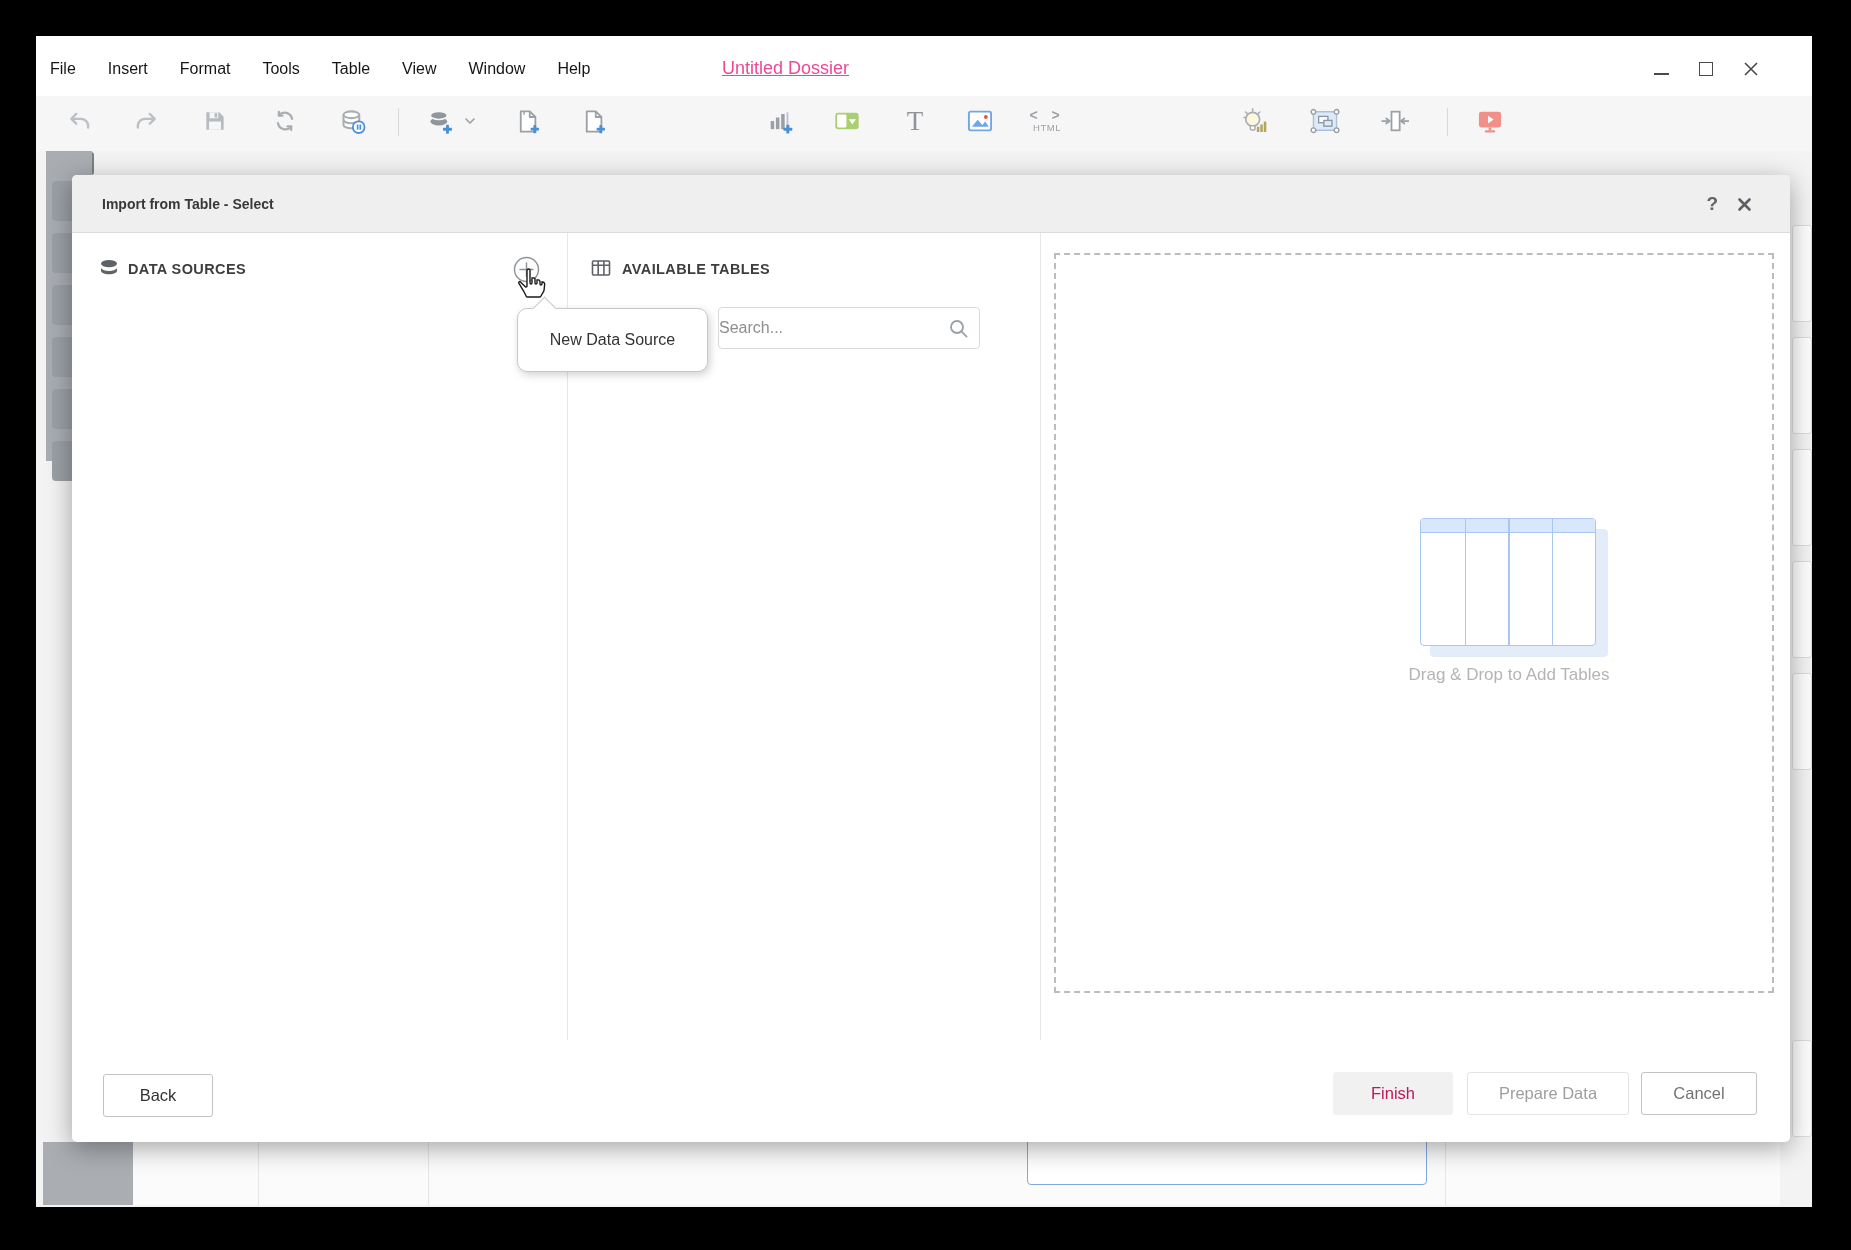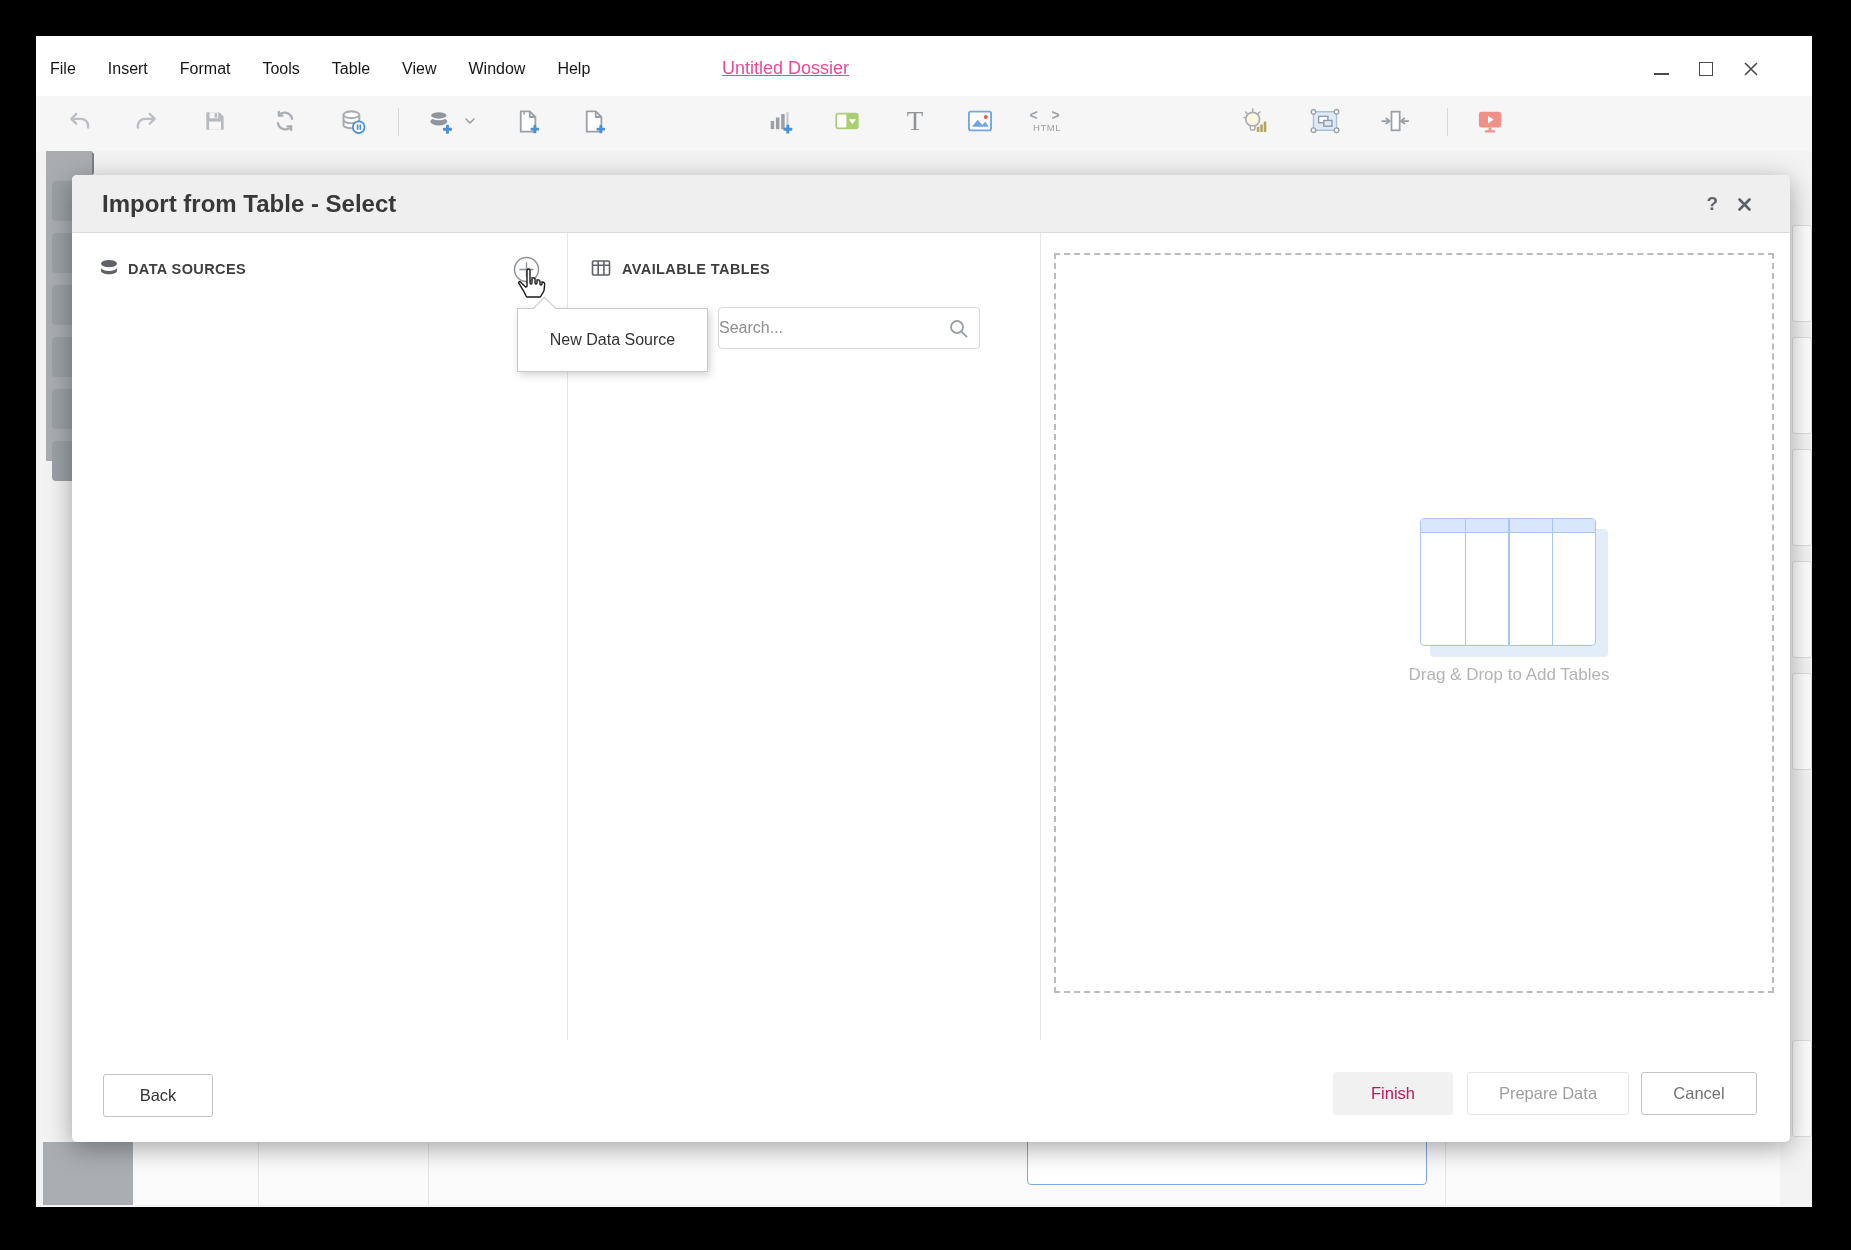--- a/index.html
+++ b/index.html
@@ -35,32 +35,32 @@
   .strip-tile-dark { position:absolute; left:16px; top:1px; width:42px; height:23px; border-radius:3px; background:#7c8085; }
   .bottom-panel { position:absolute; left:56px; top:991px; right:32px; height:63px; background:#fbfbfb; }
   .bp-div { position:absolute; top:991px; width:1px; height:63px; background:#e5e5e5; }
   .bottom-gray { position:absolute; left:7px; top:991px; width:90px; height:63px; background:#aaaeb3; }
   .blue-box { position:absolute; left:991px; top:977px; width:400px; height:57px; background:#fff; border:1.5px solid #7fa9e2; border-radius:4px; }
   .right-tile { position:absolute; left:1756px; width:20px; height:97px; background:#fdfdfd; border:1.5px solid #dcdcdd; border-radius:3px; }
 
   
   .dialog { position:absolute; left:72px; top:175px; width:1718px; height:967px; background:#fff; border-radius:5px; box-shadow:0 6px 26px rgba(0,0,0,0.35); z-index:10; }
   .dlg-header { position:absolute; left:0; top:0; right:0; height:58px; background:#efeff0; border-bottom:1px solid #dadada; border-radius:5px 5px 0 0; }
-  .dlg-title { position:absolute; left:30px; top:0; height:58px; line-height:58px; font-size:24px; font-weight:bold; color:#383838; }
+  .dlg-title { position:absolute; left:30px; top:0; height:58px; line-height:58px; font-size:14px; font-weight:bold; color:#383838; }
   .dlg-help { position:absolute; right:72px; top:0; height:58px; display:flex; align-items:center; font-size:19px; font-weight:bold; color:#5f6368; }
   .dlg-close { position:absolute; right:38px; top:0; height:58px; display:flex; align-items:center; }
   .v-div { position:absolute; top:58px; width:1px; height:807px; background:#e7e7e7; }
 
   .sec-icon { position:absolute; top:82px; }
   .sec-label { position:absolute; top:86px; font-size:14.5px; font-weight:bold; letter-spacing:0.4px; color:#3e3e3e; }
 
   .plus-btn { position:absolute; left:441px; top:81px; width:27px; height:27px; z-index:5; }
   .cursor-hand { position:absolute; left:443px; top:92px; width:32px; height:32px; z-index:40; }
 
-  .tooltip { position:absolute; left:445px; top:133px; width:191px; height:64px; background:#fff; border:1px solid #c8c8c8; border-radius:0; box-shadow:2px 3px 8px rgba(0,0,0,0.18); z-index:30; display:flex; align-items:center; justify-content:center; }
+  .tooltip { position:absolute; left:445px; top:133px; width:191px; height:64px; background:#fff; border:1px solid #c8c8c8; border-radius:10px; box-shadow:2px 3px 8px rgba(0,0,0,0.18); z-index:30; display:flex; align-items:center; justify-content:center; }
   .tooltip::before { content:""; position:absolute; left:18px; top:-9px; width:16px; height:16px; background:#fff; border-left:1px solid #c8c8c8; border-top:1px solid #c8c8c8; transform:rotate(45deg); }
   .tooltip-text { font-size:16px; color:#333; position:relative; z-index:1; }
 
   .search-wrap { position:absolute; left:646px; top:132px; width:262px; height:42px; background:#fff; border:1px solid #d9d9d9; border-radius:4px; }
   .search-input { position:absolute; left:0; top:0; width:100%; height:100%; border:none; outline:none; background:transparent; text-align:left; font-size:16px; color:#444; font-family:"Liberation Sans", sans-serif; padding-right:34px; }
   .search-input::placeholder { color:#8e8e8e; opacity:1; }
   .search-icon { position:absolute; right:9px; top:10px; }
 
   .drop-zone { position:absolute; left:982px; top:78px; width:720px; height:740px; border:2px dashed #bcbcbc; }
   .tbl-shadow { position:absolute; left:374px; top:274px; width:178px; height:128px; background:#e3edfa; border-radius:4px; }

